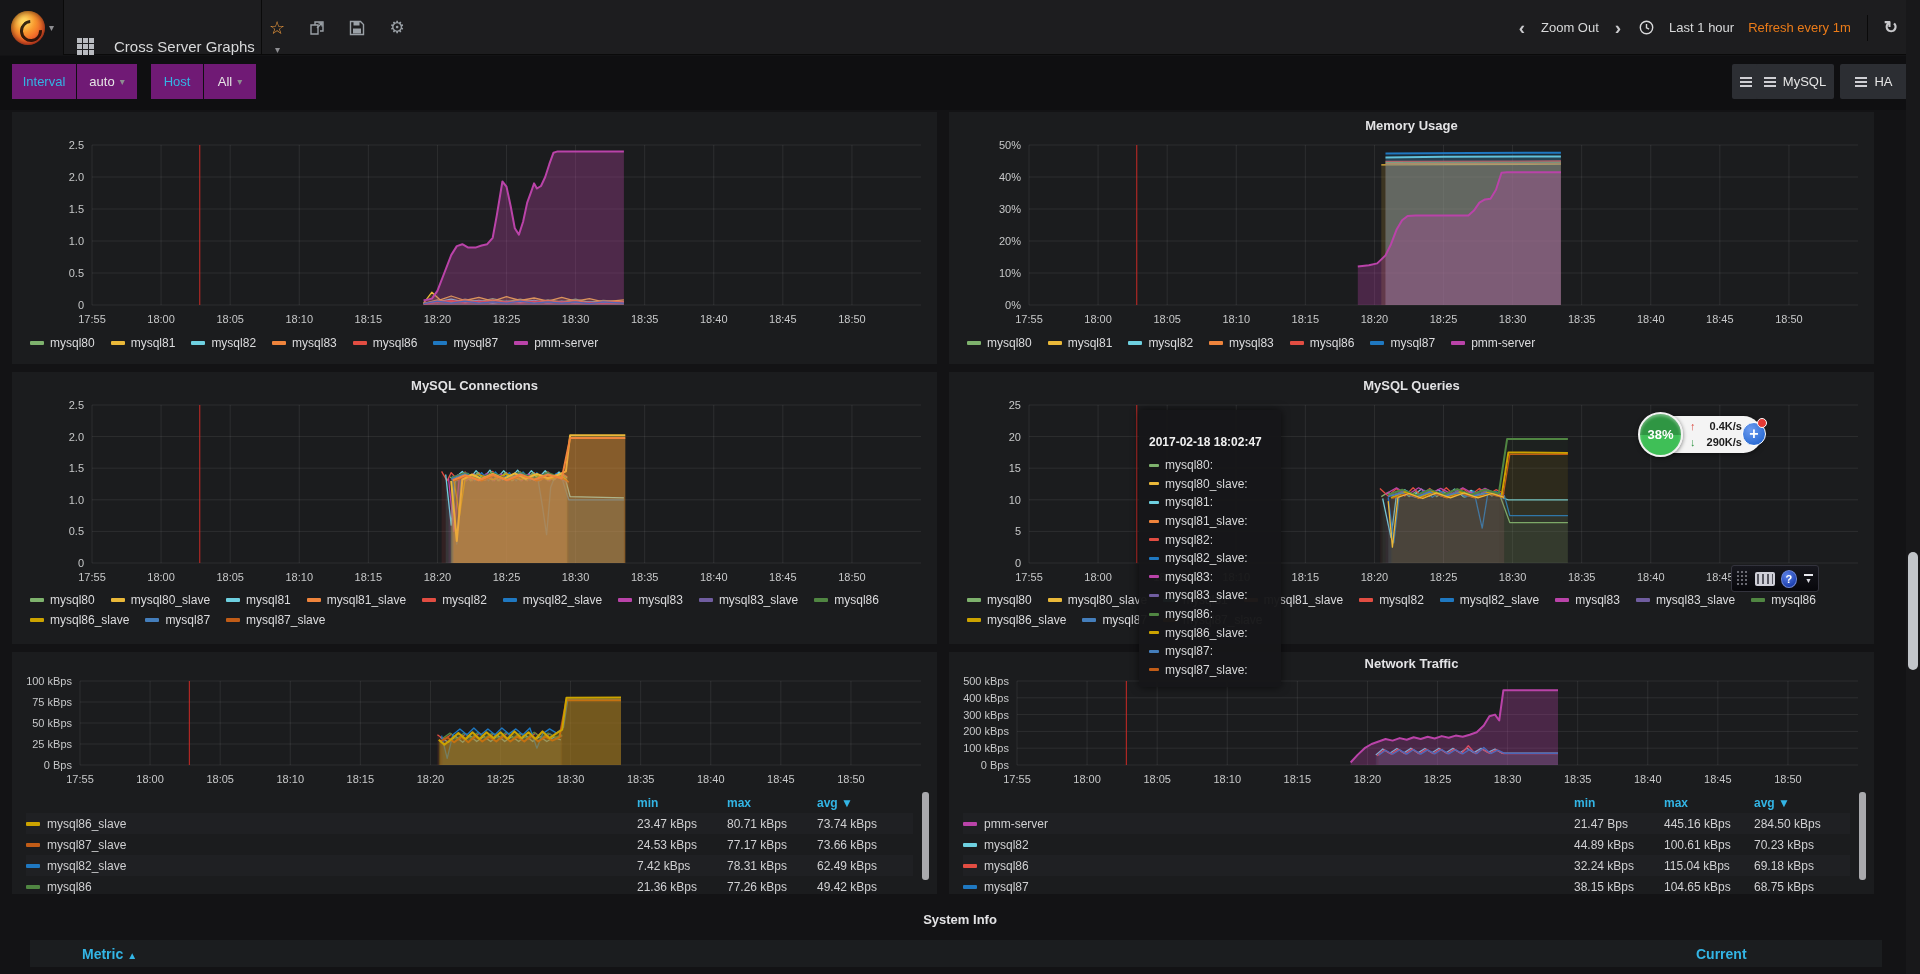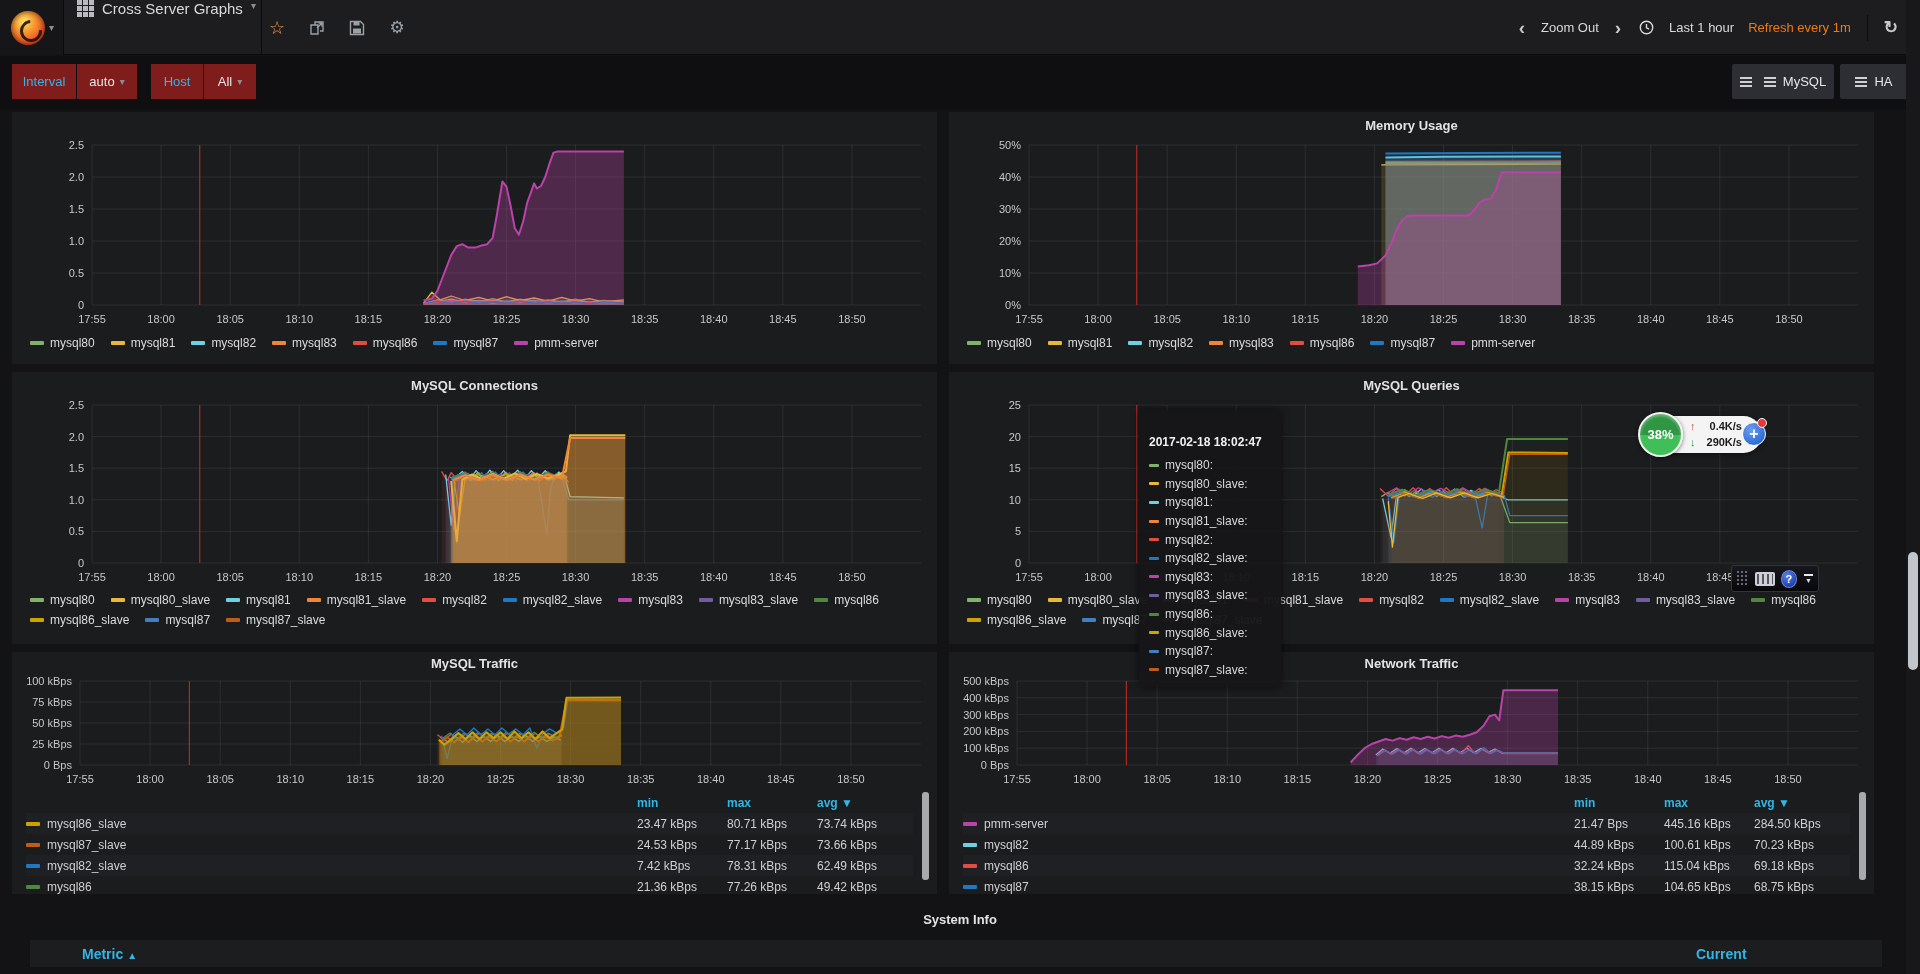--- a/index.html
+++ b/index.html
@@ -5,37 +5,37 @@
   * { margin:0; padding:0; box-sizing:border-box; }
   html,body { width:1920px; height:974px; overflow:hidden; background:#131315; font-family:"Liberation Sans", sans-serif; }
 
   
   .navbar { position:absolute; left:0; top:0; width:1920px; height:55px; background:#1d1d1f; border-bottom:1px solid #0a0a0a; }
   .logo-box { position:absolute; left:0; top:0; width:64px; height:55px; background:#161618; border-right:1px solid #0a0a0a; display:flex; align-items:center; }
   .graf-logo { width:34px; height:34px; margin-left:11px; border-radius:50%; background:radial-gradient(circle at 38% 30%, #ffd45e 8%, #f8972e 35%, #ef5b28 65%, #d8311f 90%); position:relative; box-shadow:inset 0 0 6px rgba(0,0,0,.6); }
   .graf-logo:after { content:""; position:absolute; left:9px; top:9px; width:16px; height:16px; border:3px solid rgba(20,10,5,.85); border-radius:50%; border-top-color:transparent; transform:rotate(40deg); }
   .caret { color:#8e8e92; font-size:10px; }
   .logo-box .caret { margin-left:4px; }
-  .dash-title-box { position:absolute; left:64px; top:0; width:198px; height:55px; border-right:1px solid #0a0a0a; display:flex; align-items:flex-start; padding-left:13px; gap:8px; }
+  .dash-title-box { position:absolute; left:64px; top:0; width:198px; height:55px; border-right:1px solid #0a0a0a; display:flex; align-items:flex-end; padding-left:13px; gap:20px; }
   .grid-icon { width:17px; height:17px; display:grid; grid-template-columns:repeat(3,5px); grid-template-rows:repeat(3,5px); gap:1px; }
   .grid-icon i { background:#b9bbc0; }
   .dash-title { color:#d8d9da; font-size:15px; white-space:nowrap; }
   .nav-icons { position:absolute; left:268px; top:0; height:55px; display:flex; align-items:center; gap:22px; }
   .nav-icon { width:18px; height:18px; display:flex; align-items:center; justify-content:center; color:#9aa0a6; font-size:17px; cursor:pointer; }
   .nav-icon svg { display:block; }
   .star-icon { color:#ef9a3c; font-size:18px; }
   .nav-right { position:absolute; right:22px; top:0; height:55px; display:flex; align-items:center; gap:14px; color:#d8d9da; font-size:13px; }
   .chev { color:#c9c9cc; font-size:19px; font-weight:bold; line-height:1; padding:0 2px; cursor:pointer; }
   .refresh-orange { color:#eb7b18; }
   .nav-sep { width:1px; height:26px; background:#0a0a0a; margin:0 2px; }
   .refresh-glyph { color:#c9c9cc; font-size:17px; font-weight:bold; cursor:pointer; }
 
   
   .submenu { position:absolute; left:0; top:56px; width:1920px; height:54px; background:#0f0f11; }
-  .seg { position:absolute; top:8px; height:35px; display:flex; align-items:center; justify-content:center; background:#7f1d1d; font-size:13px; }
+  .seg { position:absolute; top:8px; height:35px; display:flex; align-items:center; justify-content:center; background:#701a75; font-size:13px; }
   .seg.lbl { color:#33b5e5; }
   .seg.val { color:#e6e6e6; gap:5px; cursor:pointer; }
   .smbtn { position:absolute; top:8px; height:35px; background:#2c2e33; border-radius:2px; color:#e6e6e6; font-size:13px; display:flex; align-items:center; justify-content:center; gap:7px; cursor:pointer; }
   .hamb { display:inline-flex; flex-direction:column; gap:2px; }
   .hamb i { width:12px; height:2px; background:#cfcfd4; }
 
   
   .panel { position:absolute; background:#1b1c1e; overflow:hidden; }
   .panel-title { position:absolute; left:0; right:0; top:6px; text-align:center; color:#e3e3e5; font-size:13px; font-weight:bold; }
   .chart-svg { position:absolute; left:10px; top:28px; }
@@ -582,21 +582,20 @@
         <span>mysql87</span>
       </div>
       <div class="legend-item">
         <span class="sw" style="background: rgb(193, 92, 23);"></span>
         <span>mysql87_slave</span>
       </div>
     </div>
 </div>
 
 <div class="panel p-row3" style="left:12px;top:652px;width:925px;height:242px;">
-  <div class="panel-title" style="top:4px;">MySQL Traffic</div>
   <svg class="chart-svg" viewBox="0 0 905 115" width="905" height="115">
       <line x1="58" x2="58" y1="5" y2="89" stroke="rgba(255,255,255,0.08)" stroke-width="1"></line>
       <text x="58" y="107" fill="#c7c8c9" font-size="11" text-anchor="middle">17:55</text>
       <line x1="128.08333333333331" x2="128.08333333333331" y1="5" y2="89" stroke="rgba(255,255,255,0.08)" stroke-width="1"></line>
       <text x="128.08333333333331" y="107" fill="#c7c8c9" font-size="11" text-anchor="middle">18:00</text>
       <line x1="198.16666666666666" x2="198.16666666666666" y1="5" y2="89" stroke="rgba(255,255,255,0.08)" stroke-width="1"></line>
       <text x="198.16666666666666" y="107" fill="#c7c8c9" font-size="11" text-anchor="middle">18:05</text>
       <line x1="268.25" x2="268.25" y1="5" y2="89" stroke="rgba(255,255,255,0.08)" stroke-width="1"></line>
       <text x="268.25" y="107" fill="#c7c8c9" font-size="11" text-anchor="middle">18:10</text>
       <line x1="338.3333333333333" x2="338.3333333333333" y1="5" y2="89" stroke="rgba(255,255,255,0.08)" stroke-width="1"></line>

